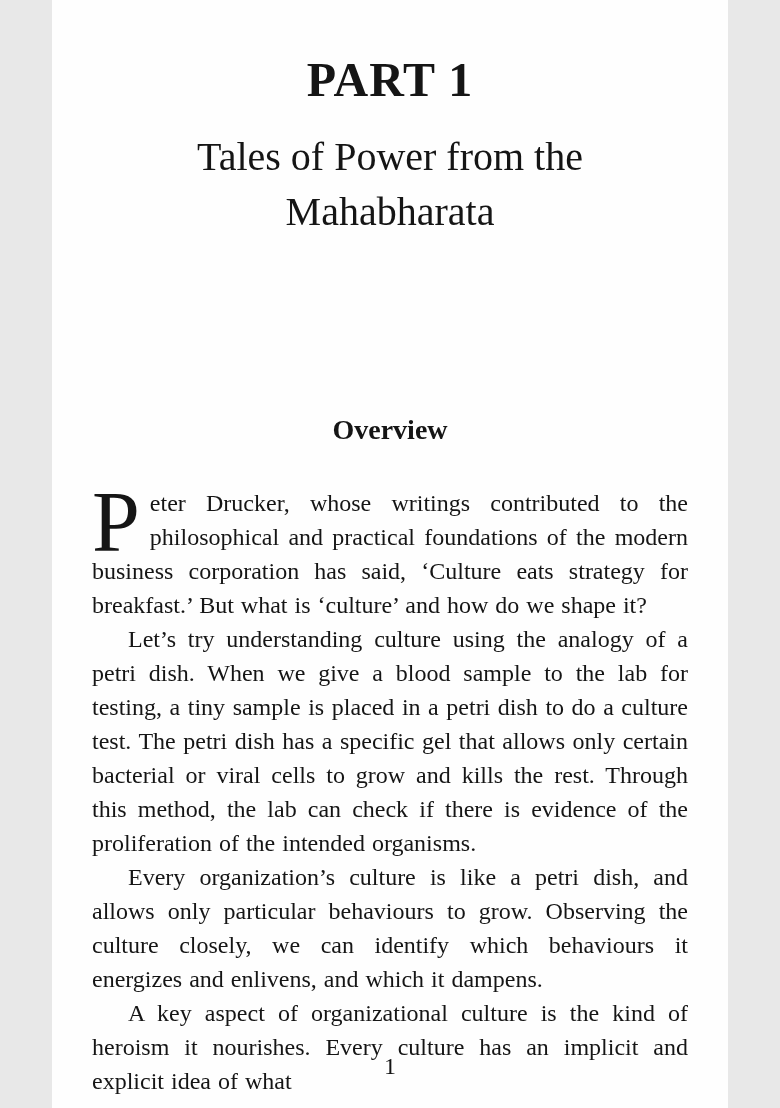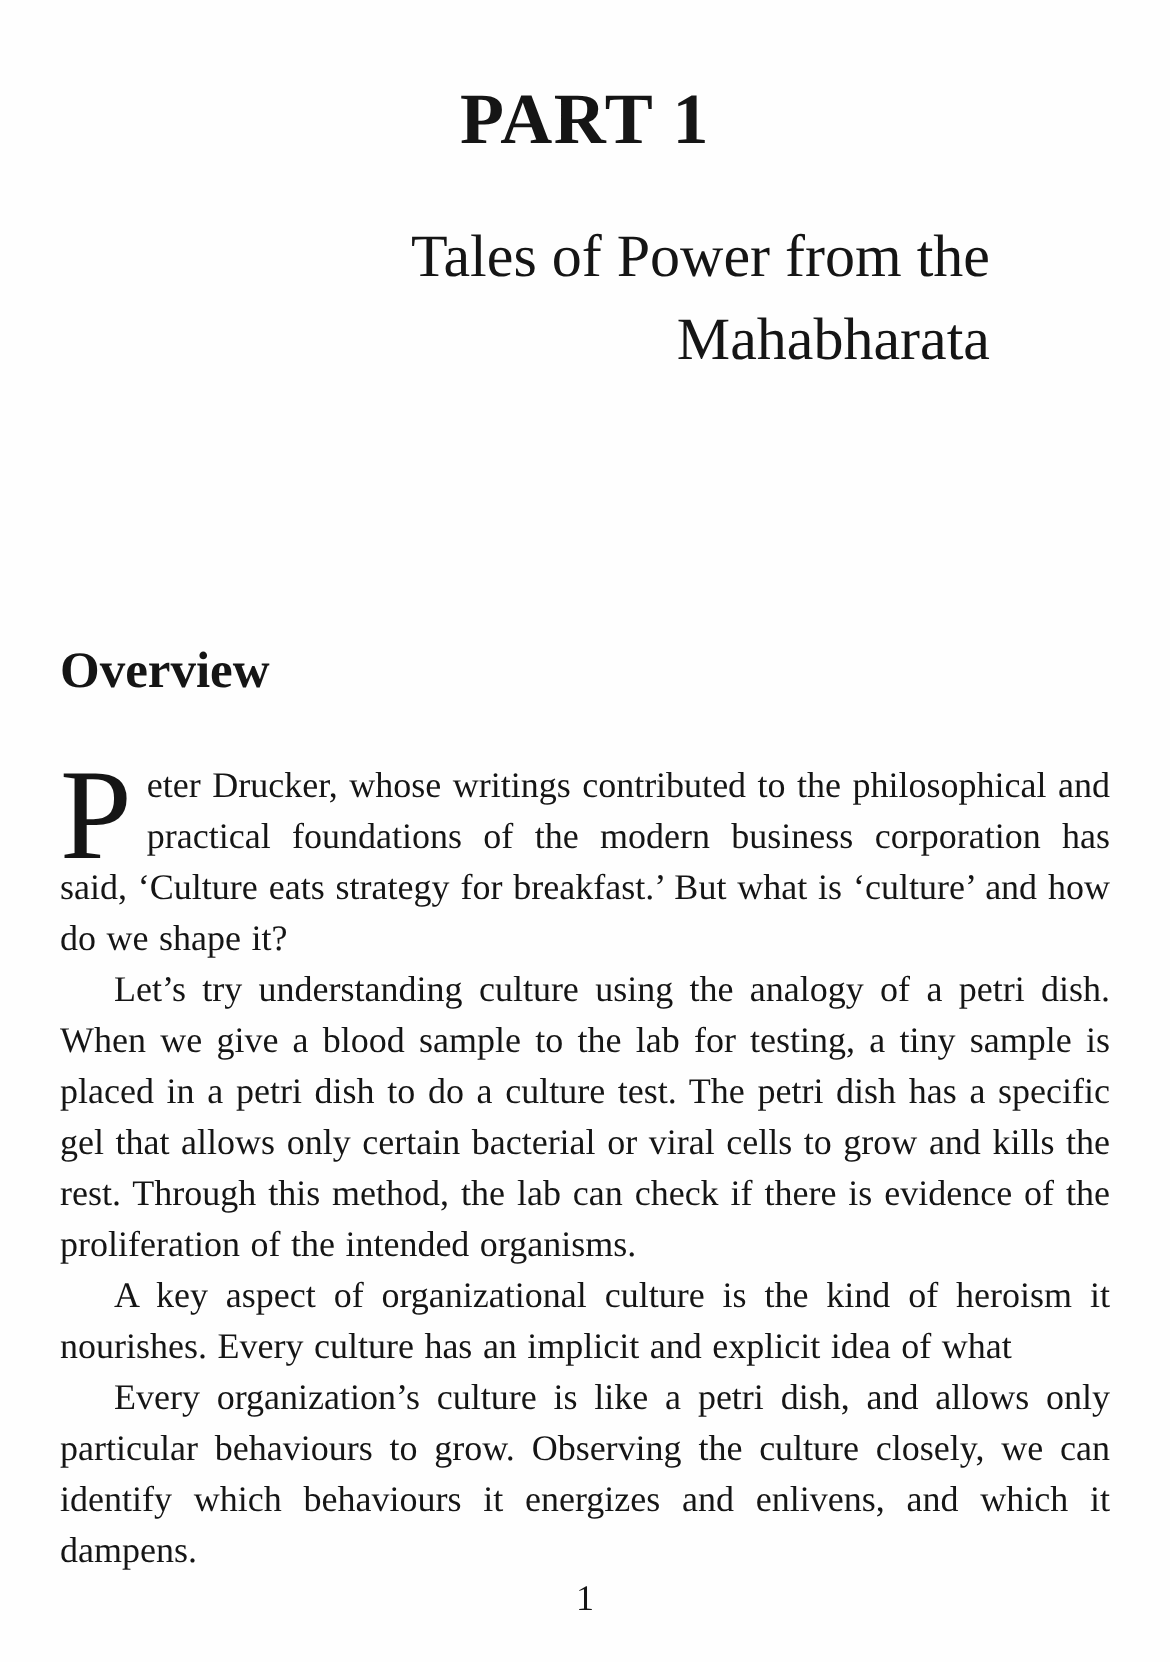--- a/index.html
+++ b/index.html
@@ -2,48 +2,49 @@
 <html><head>
 <meta charset="utf-8">
 <style>
   html, body {
     margin: 0;
     padding: 0;
     background: #e8e8e8;
   }
   .page {
     position: relative;
-    width: 780px;
+    width: 676px;
     height: 1108px;
     margin: 0 auto;
     background: #fefefe;
     color: #151515;
     font-family: "Liberation Serif", "DejaVu Serif", serif;
     box-sizing: border-box;
     padding: 42px 40px 0 40px;
     overflow: hidden;
   }
   .part-label {
     text-align: center;
     font-size: 48px;
     font-weight: bold;
     letter-spacing: 1px;
     margin: 12px 0 0 0;
     line-height: 1.1;
   }
   .part-title {
-    text-align: right;
+    text-align: center;
     font-size: 40px;
     font-weight: normal;
     line-height: 1.38;
     max-width: 540px;
-    margin: 36px auto 0 auto;
+    margin: 22px auto 0 auto;
   }
   .section-heading {
-    font-size: 34px;
+    text-align: center;
+    font-size: 28px;
     font-weight: bold;
     margin-top: 176px;
     line-height: 1.1;
   }
   .body-text {
     margin-top: 40px;
     font-size: 24px;
     line-height: 34px;
     text-align: justify;
     word-spacing: 1px;
@@ -83,21 +84,21 @@
   <h3 class="section-heading">Overview</h3>
 
   <div class="body-text">
 
     <p>
       <span class="dropcap">P</span><span>eter Drucker, whose writings contributed to the philosophical and practical foundations of the modern business corporation has said, ‘Culture eats strategy for breakfast.’ But what is ‘culture’ and how do we shape it?</span>
     </p>
 
     <p class="indent">Let’s try understanding culture using the analogy of a petri dish. When we give a blood sample to the lab for testing, a tiny sample is placed in a petri dish to do a culture test. The petri dish has a specific gel that allows only certain bacterial or viral cells to grow and kills the rest. Through this method, the lab can check if there is evidence of the proliferation of the intended organisms.</p>
 
+    <p class="indent">Every organization’s culture is like a petri dish, and allows only particular behaviours to grow. Observing the culture closely, we can identify which behaviours it energizes and enlivens, and which it dampens.</p>
+
     <p class="indent">A key aspect of organizational culture is the kind of heroism it nourishes. Every culture has an implicit and explicit idea of what</p>
-
-    <p class="indent">Every organization’s culture is like a petri dish, and allows only particular behaviours to grow. Observing the culture closely, we can identify which behaviours it energizes and enlivens, and which it dampens.</p>
 
   </div>
 
   <div class="page-number">1</div>
 
 </div>
 
 </body></html>

